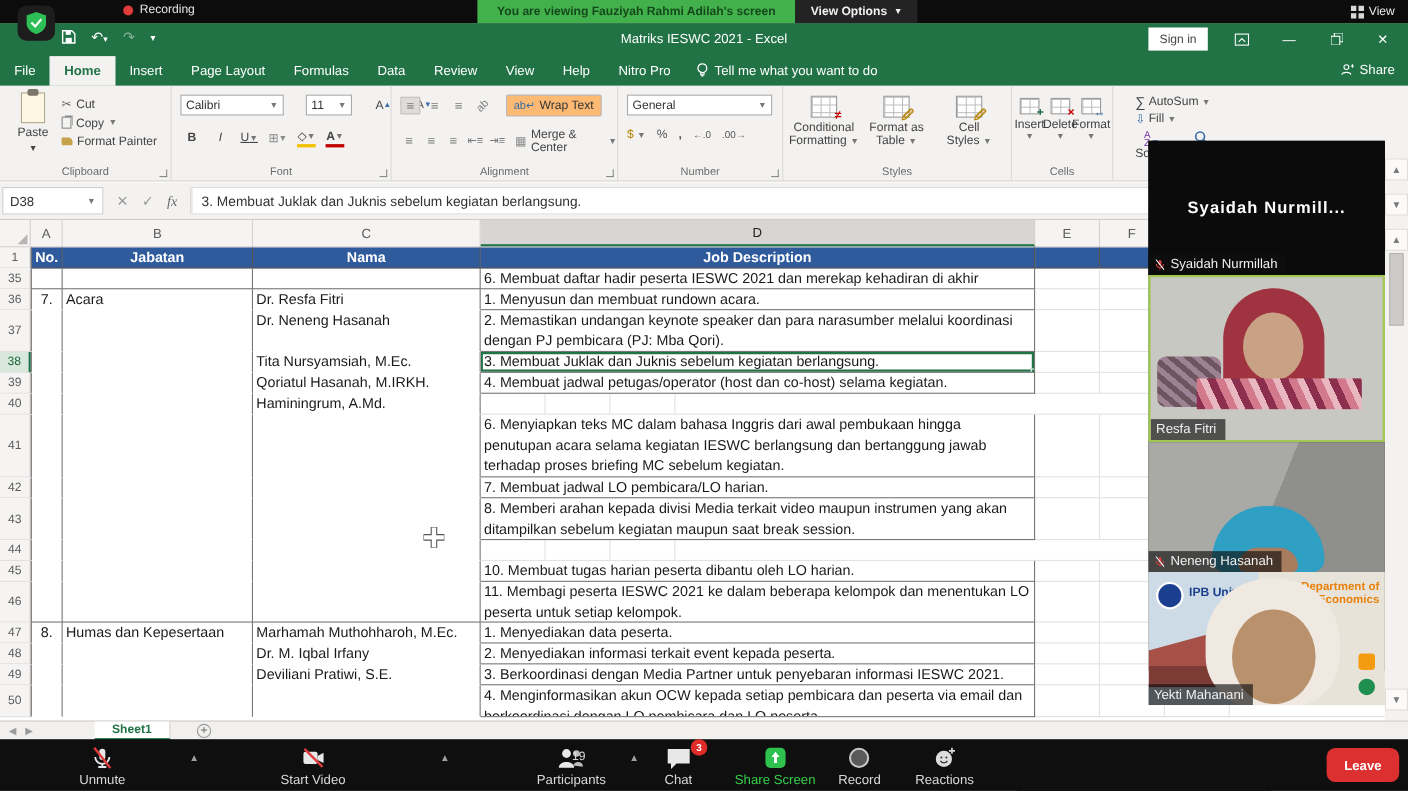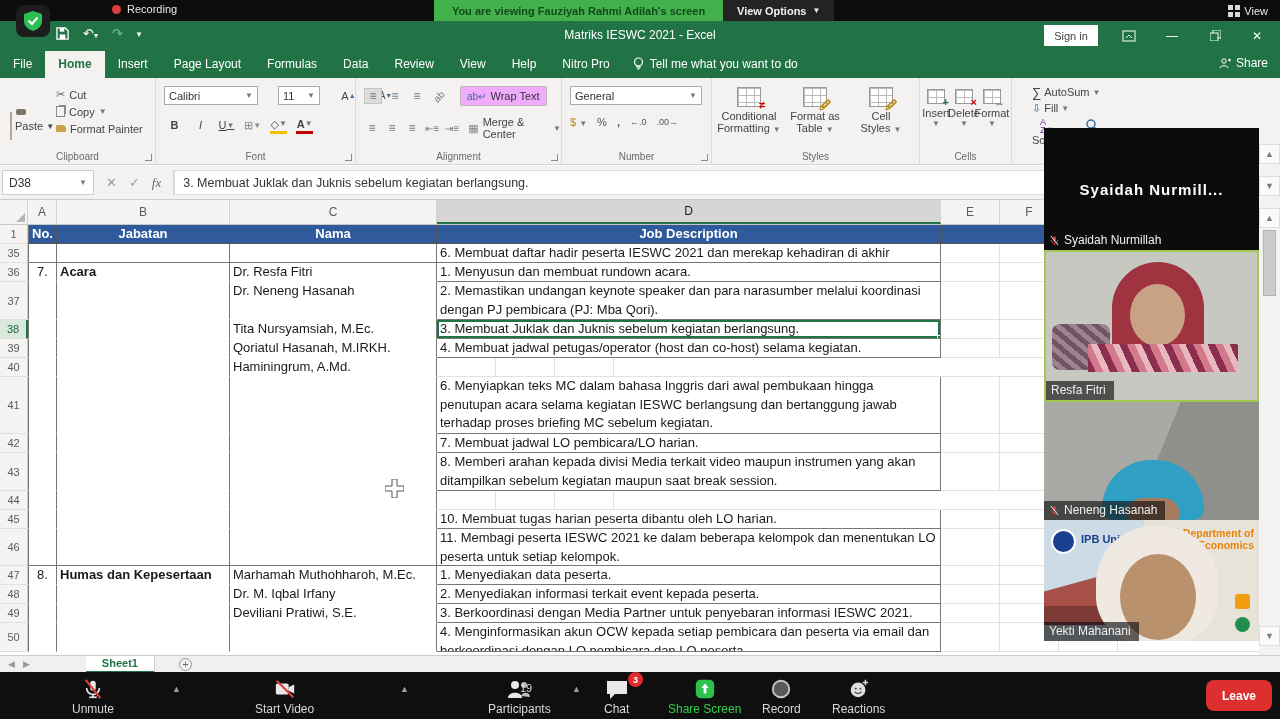--- a/index.html
+++ b/index.html
@@ -38,31 +38,31 @@
   .tellme { display:flex; align-items:center; gap:6px; color:#fff; font-size:12px; padding:6px 10px 7px; }
   .share-top { position:absolute; right:12px; top:56px; color:#fff; font-size:12px; display:flex; gap:5px; align-items:center; }
 
   
   .ribbon { position:absolute; left:0; top:78px; width:1280px; height:87px; background:#f3f2f1;
             border-bottom:1px solid #d8d6d4; font-size:11px; color:#444; }
   .rgroup { position:absolute; top:0; height:86px; border-right:1px solid #dcdad8; }
   .rgroup .glabel { position:absolute; bottom:2px; left:0; right:0; text-align:center; font-size:10px; color:#6a6a6a; }
   .launcher { position:absolute; right:3px; bottom:3px; width:7px; height:7px;
               border-right:1px solid #8a8a8a; border-bottom:1px solid #8a8a8a; }
-  .paste-big { position:absolute; left:10px; top:17px; width:40px; height:62px; display:flex; flex-direction:row;
+  .paste-big { position:absolute; left:10px; top:6px; width:40px; height:62px; display:flex; flex-direction:column;
                align-items:center; gap:3px; color:#444; }
   .clip-ic { width:22px; height:28px; background:#fdf6e3; border:1px solid #b0a98d; position:relative; }
   .clip-ic:before { content:""; position:absolute; left:5px; top:-4px; width:10px; height:6px; background:#7b7468; border-radius:2px; }
   .small-cmd { display:flex; align-items:center; gap:4px; height:17px; white-space:nowrap; }
   .combo { display:inline-flex; align-items:center; justify-content:space-between; background:#fff;
            border:1px solid #aaa; height:19px; padding:0 4px; font-size:11px; color:#333; }
   .fbtn { display:inline-flex; align-items:center; justify-content:center; min-width:17px; height:18px; color:#444; }
   .A-red { border-bottom:3px solid #c00000; line-height:12px; font-weight:bold; }
   .A-fill { border-bottom:3px solid #f2c100; line-height:12px; }
-  .wrapbtn { display:inline-flex; align-items:center; gap:4px; background:#f0abfc; border:1px solid #b9b7b5;
+  .wrapbtn { display:inline-flex; align-items:center; gap:4px; background:#fdba74; border:1px solid #b9b7b5;
              height:20px; padding:4px 6px; border-radius:2px; color:#333; }
   .alignic { color:#7a7a7a; font-size:12px; width:18px; text-align:center; }
   .alignic.hl { background:#dedcda; border:1px solid #c5c3c1; }
   .big3 { display:flex; flex-direction:column; align-items:center; width:66px; color:#444; text-align:center; line-height:12px; }
   .grid-ic { width:24px; height:20px; margin:5px 0 3px;
              background:linear-gradient(#e8e8e8 0 0) padding-box, #fff; border:1px solid #9a9a9a;
              background-image:linear-gradient(#bbb 1px, transparent 1px), linear-gradient(90deg,#bbb 1px, transparent 1px);
              background-size:8px 7px; position:relative; }
   .grid-ic .ov { position:absolute; right:-5px; bottom:-5px; font-size:11px; font-weight:bold; }
   .cells-col { display:flex; flex-direction:column; align-items:center; width:28px; color:#444; }
@@ -88,21 +88,21 @@
                      border-left:9px solid transparent; border-bottom:9px solid #b7b5b3; }
   .ch.selcol { background:#d8d6d4; border-bottom:2px solid #217346; color:#222; }
   .grid-row { display:flex; }
   .rnum { width:28px; background:#f5f4f3; border-right:1px solid #c9c7c5; border-bottom:1px solid #e2e0de;
           font-size:11px; color:#5c5c5c; display:flex; align-items:center; justify-content:center; flex:none; }
   .rnum.sel { background:#d8e8dc; color:#1e6b3c; border-right:2px solid #217346; }
   .cell { flex:none; font-size:13px; color:#1a1a1a; padding:0 3px; line-height:18.5px; overflow:hidden;
           border-right:1px solid #777; border-bottom:1px solid transparent; white-space:normal; }
   .cell.gend { border-bottom:1px solid #777; }
   .cell.cA { width:29px; border-left:1px solid #777; text-align:center; }
-  .cell.cB { width:173px;font-weight:bold; }
+  .cell.cB { width:173px; }
   .cell.cC { width:207px; }
   .cell.cD { width:504px; border-bottom:1px solid #777; position:relative; }
   .cell.light { border-right:1px solid #e4e2e0; border-bottom:1px solid #e4e2e0; width:59px; }
   .cell.selected { box-shadow:inset 0 0 0 2px #217346; z-index:3; }
   .fill-handle { position:absolute; right:-3px; bottom:-3px; width:6px; height:6px; background:#217346;
                  border:1px solid #fff; z-index:4; }
   .hdr-row .cell { background:#2f5b9d; color:#fff; font-weight:bold; text-align:center;
                    border-bottom:1px solid #555; border-right:1px solid #555; line-height:18px; }
   .cursor-cross { position:absolute; left:385px; top:279px; z-index:30; }
 

